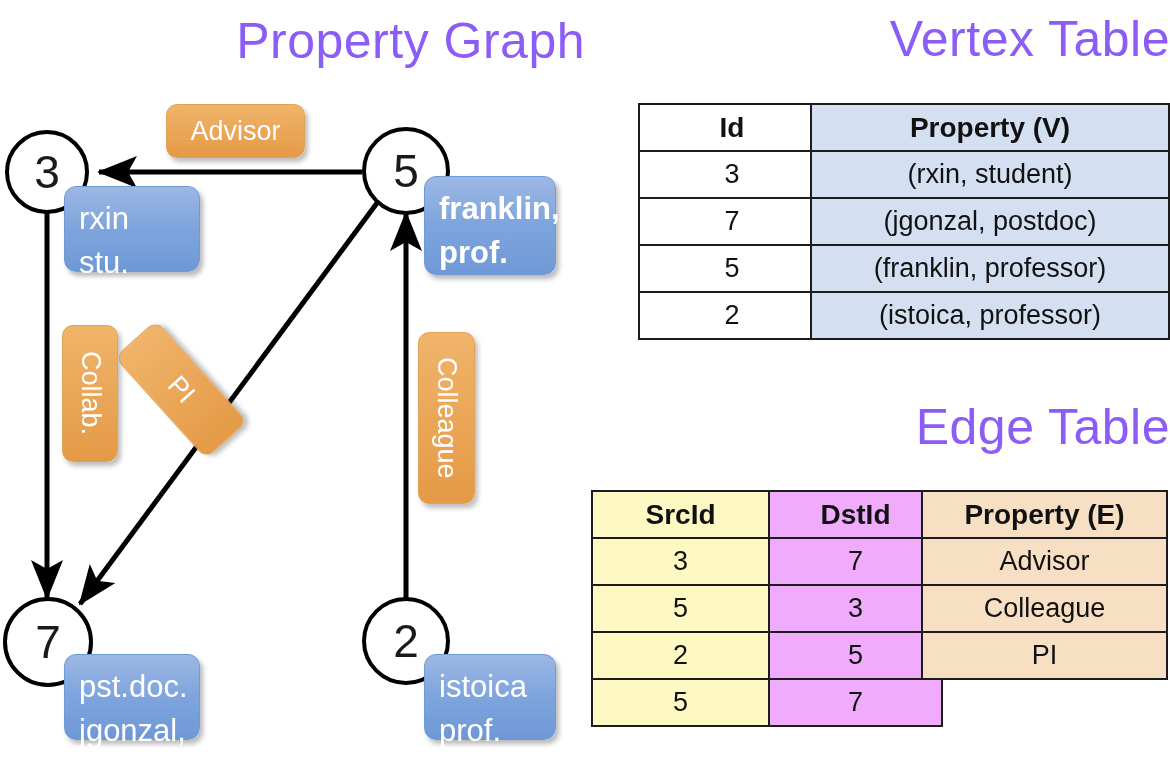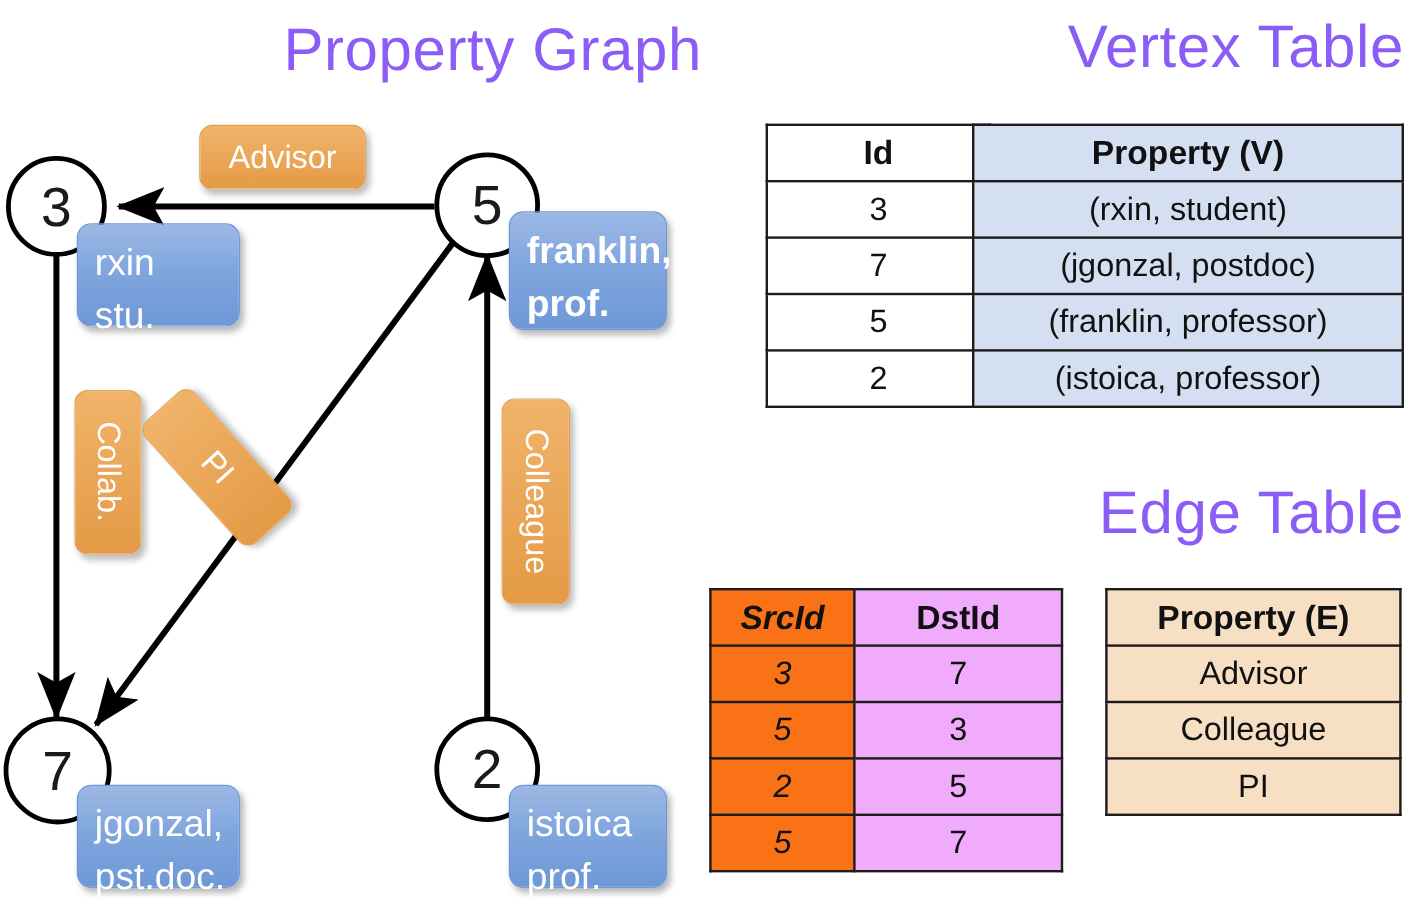--- a/index.html
+++ b/index.html
@@ -105,21 +105,21 @@
     font-size: 27px;
     color: #111111;
     padding: 0;
     height: 47px;
     box-sizing: border-box;
   }
   .tbl th { font-weight: bold; font-size: 28px; }
 
   .vt-id      { width: 186px; background: #ffffff; }
   .vt-prop    { width: 382px; background: #d4e0f2; }
-  .et-src     { width: 120px; background: #f97316; font-style: italic; }
+  .et-src     { width: 177px; background: #fef9c3; }
   .et-dst     { width: 173px; background: #f0abfc; }
   .et-prop    { width: 245px; background: #f7dfc4; }
 
   #vertex-table-id   { left: 626px; top: 103px; margin-left: 12px; }
   #vertex-table-prop { left: 810px; top: 103px; }
   #edge-table-ids    { left: 591px; top: 490px; }
   #edge-table-prop   { left: 921px; top: 490px; }
 </style>
 </head>
 <body>
@@ -171,22 +171,22 @@
     <div>rxin</div>
     <div>stu.</div>
   </div>
 
   <div class="prop-box" style="left:424px; top:96px; width:132px; height:99px;font-weight:bold;">
     <div>franklin,</div>
     <div>prof.</div>
   </div>
 
   <div class="prop-box" style="left:64px; top:574px; width:136px; height:86px;">
+    <div>pst.doc.</div>
     <div>jgonzal,</div>
-    <div>pst.doc.</div>
   </div>
 
   <div class="prop-box" style="left:424px; top:574px; width:132px; height:86px;">
     <div>istoica</div>
     <div>prof.</div>
   </div>
 
   <div class="edge-label" style="left:166px; top:24px; width:139px; height:54px;">
     <span>Advisor</span>
   </div>

